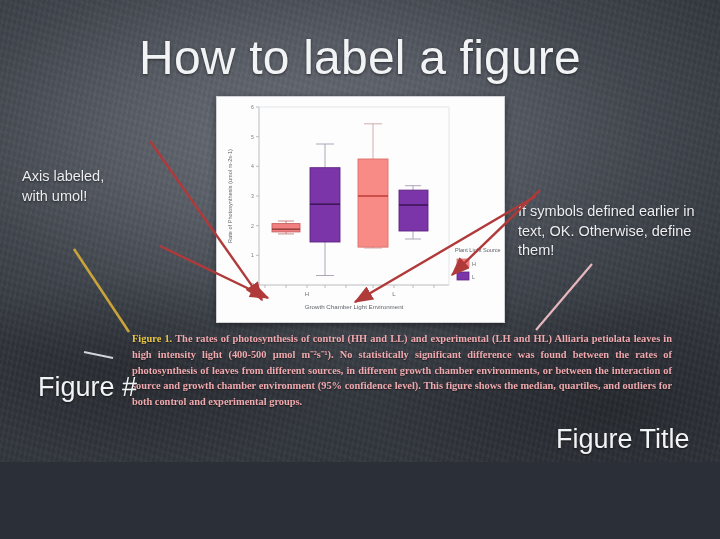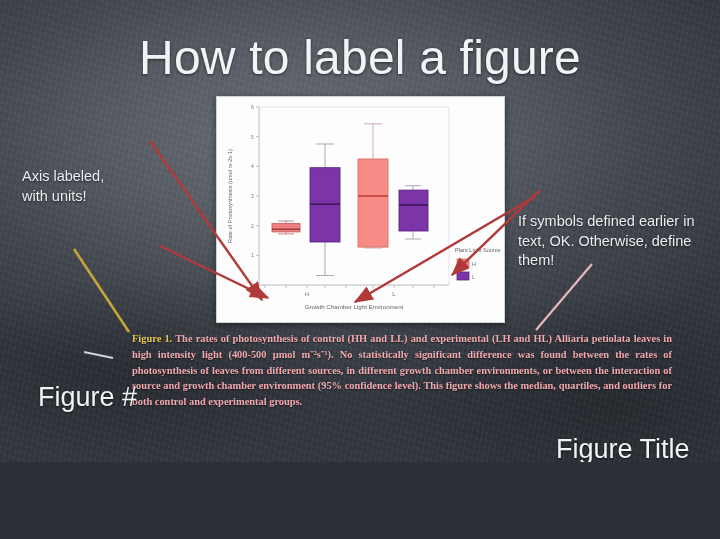--- a/index.html
+++ b/index.html
@@ -26,21 +26,21 @@
     position:absolute;left:0;right:0;top:30px;text-align:center;
     font-size:48px;font-weight:400;color:#f2f3f5;letter-spacing:.2px;
     text-shadow:0 1px 3px rgba(0,0,0,.55);
   }
 
   .note{
     position:absolute;color:#eceef0;font-size:14.5px;line-height:1.35;
     text-shadow:0 1px 2px rgba(0,0,0,.6);
   }
   .note-axis{left:22px;top:112px;width:150px;}
-  .note-symbols{left:518px;top:108px;width:178px;text-align:left;margin-top:10px;}
+  .note-symbols{left:518px;top:108px;width:178px;text-align:left;}
   .note-fignum{left:38px;top:216px;font-size:27px;color:#f2f3f5;}
   .note-figtitle{left:556px;top:232px;font-size:27px;color:#f2f3f5;}
 
   
   #figure{
     position:absolute;left:216px;top:96px;width:287px;height:225px;
     background:#fdfdfd;border:1px solid #cfd2d6;box-shadow:0 2px 7px rgba(0,0,0,.45);
   }
   #plotsvg{display:block;width:287px;height:225px;}
 
@@ -152,21 +152,21 @@
         <rect x="240" y="175" width="12" height="8" fill="#7b35a8" stroke="#5e2482" stroke-width=".8"></rect>
         <text x="255" y="182" font-size="5.4" fill="#6b6e73" font-family="Liberation Sans, sans-serif">L</text>
       </g>
     </svg>
   </div>
 
   <div id="caption"><span class="fignum">Figure 1.</span><span> The rates of photosynthesis of control (HH and LL) and experimental (LH and HL) Alliaria petiolata leaves in high intensity light (400-500 µmol m⁻²s⁻¹). No statistically significant difference was found between the rates of photosynthesis of leaves from different sources, in different growth chamber environments, or between the interaction of source and growth chamber environment (95% confidence level). This figure shows the median, quartiles, and outliers for both control and experimental groups.</span></div>
 
   <div class="note note-axis">
     <span>Axis labeled,</span><br>
-    <span>with units!</span>
+    <span>with umol!</span>
   </div>
 
   <div class="note note-symbols">If symbols defined earlier in text, OK. Otherwise, define them!</div>
 
   <div class="note note-fignum">Figure #</div>
 
   <div class="note note-figtitle">Figure Title</div>
 
   <svg id="arrows">
     <defs>

